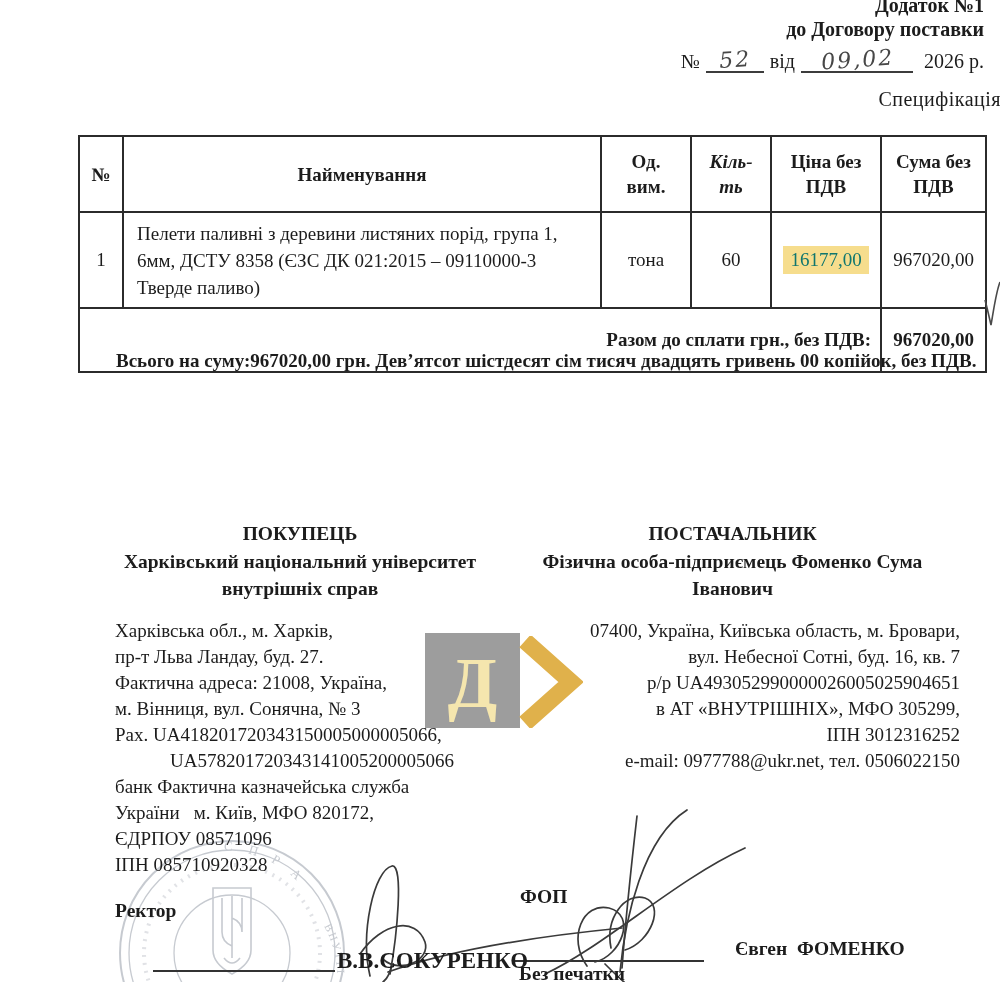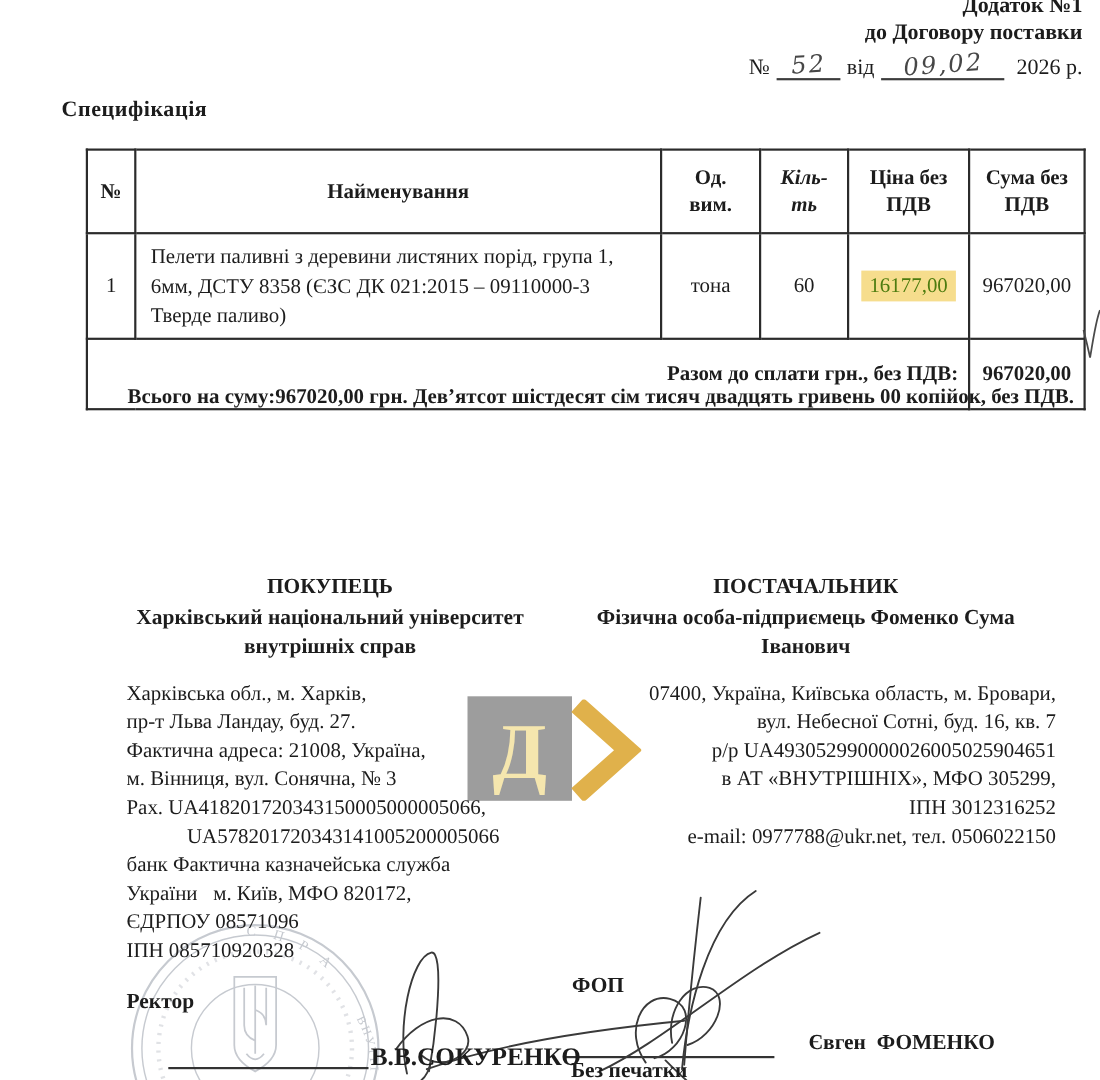--- a/index.html
+++ b/index.html
@@ -11,33 +11,33 @@
 
   
   .annex-block{top:-7px;right:16px;text-align:right;font-size:20px;line-height:24px;font-weight:bold;}
   .contract-line{margin-top:4px;font-weight:normal;font-size:20px;white-space:nowrap;}
   .uline{display:inline-block;border-bottom:2px solid #3c3c3c;text-align:center;height:26px;vertical-align:bottom;}
   .u1{width:58px;margin:0 6px;}
   .u2{width:112px;margin:0 6px;}
   .hw{display:inline-block;font-style:italic;font-size:22px;color:#474747;transform:rotate(-4deg) translateY(3px);letter-spacing:2px;font-family:"DejaVu Serif",serif;}
 
   
-  .doc-title{top:88px;left:56px;width:945px;text-align:left;font-size:20px;font-weight:bold;letter-spacing:.5px;}
+  .doc-title{top:88px;left:56px;width:945px;text-align:right;font-size:20px;font-weight:normal;letter-spacing:.5px;}
 
   
   table.spec{top:135px;left:78px;position:absolute;border-collapse:collapse;table-layout:fixed;width:907px;background:#fff;}
   table.spec td{border:2px solid #2b2b2b;font-size:19px;vertical-align:middle;}
   .th{font-weight:bold;text-align:center;line-height:25px;padding:6px 2px;height:50px;}
   .th-unit{padding:12px 20px;}
   .th-qty{padding:6px 12px;font-style:italic;}
   .cell-c{text-align:center;}
   .cell-name{padding:6px 8px 6px 13px;line-height:27px;height:82px;}
   .total-label{font-weight:bold;text-align:right;padding:20px 9px;font-size:19px;}
   .total-val{font-weight:bold;text-align:center;padding:4px 2px;font-size:19px;}
-  .hl{display:inline-block;background:#f6dd8d;color:#4d7c0f;padding:3px 7px;}
+  .hl{display:inline-block;background:#f6dd8d;color:#0f766e;padding:3px 7px;}
 
   
   .summary{top:346px;left:78px;width:915px;font-weight:bold;font-size:19px;line-height:29px;text-indent:38px;z-index:2;}
 
   
   .party-head{font-weight:bold;font-size:19.5px;line-height:27px;text-align:center;z-index:2;}
   .buyer-head{top:520px;left:100px;width:400px;}
   .supplier-head{top:520px;left:505px;width:455px;}
   .party-name{margin-top:1px;}
   .addr{font-size:19px;line-height:26px;z-index:2;}

